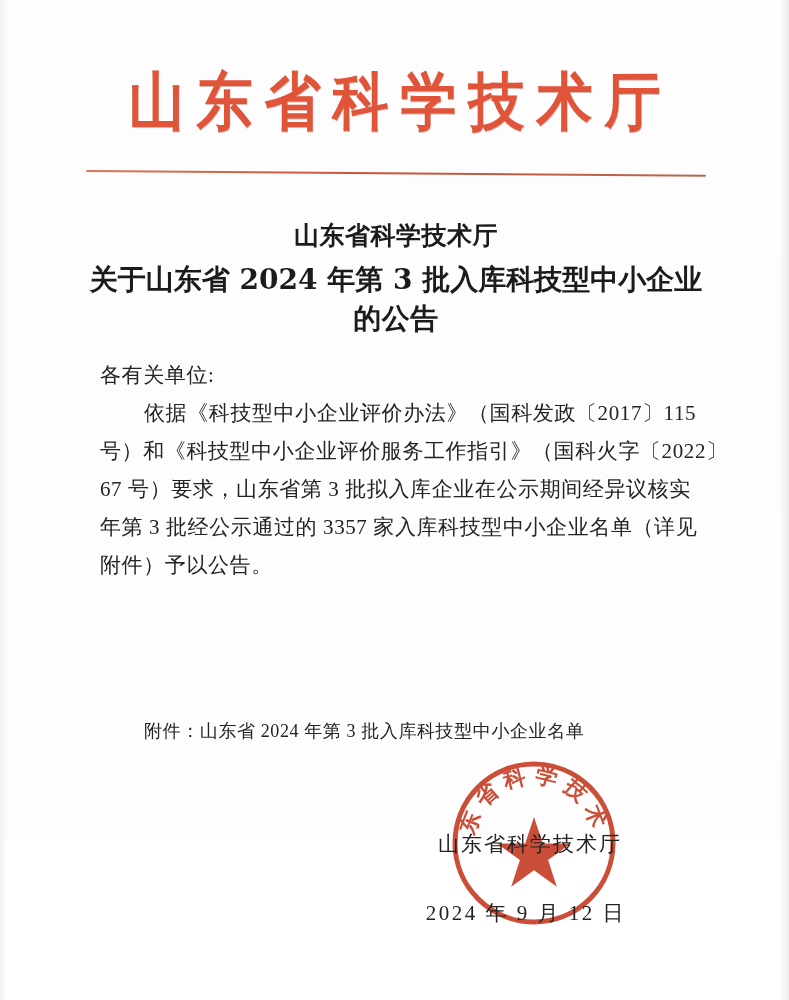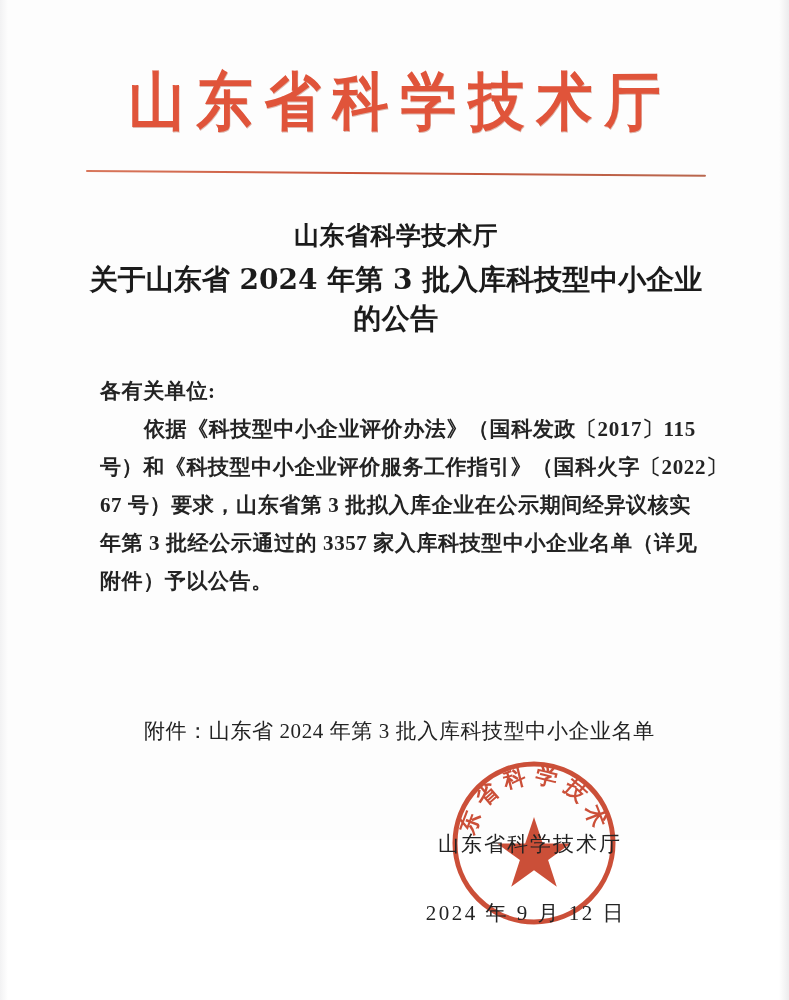--- a/index.html
+++ b/index.html
@@ -100,25 +100,24 @@
     margin-top: 6px;
     letter-spacing: 0px;
   }
   .title-main-2 {
     font-size: 28px;
   }
 
   
   .body-block {
     position: absolute;
-    top: 372px;
+    top: 356px;
     left: 100px;
     width: 600px;
     color: #1f1f1f;
-    font-weight: bold;
   }
   .body-line {
     font-family: "Liberation Serif", "DejaVu Serif", serif;
     font-size: 21px;
     line-height: 38px;
     letter-spacing: 0.6px;
     white-space: nowrap;
     color: #232323;
   }
   .body-line.indent {
@@ -126,21 +125,21 @@
   }
 
   .attachment-block {
     position: absolute;
     top: 712px;
     left: 100px;
     width: 600px;
   }
   .attachment-line {
     font-family: "Liberation Serif", "DejaVu Serif", serif;
-    font-size: 21px;
+    font-size: 18px;
     line-height: 38px;
     letter-spacing: 0.6px;
     text-indent: 44px;
     color: #232323;
     white-space: nowrap;
   }
 
   
   .signature-block {
     position: absolute;

